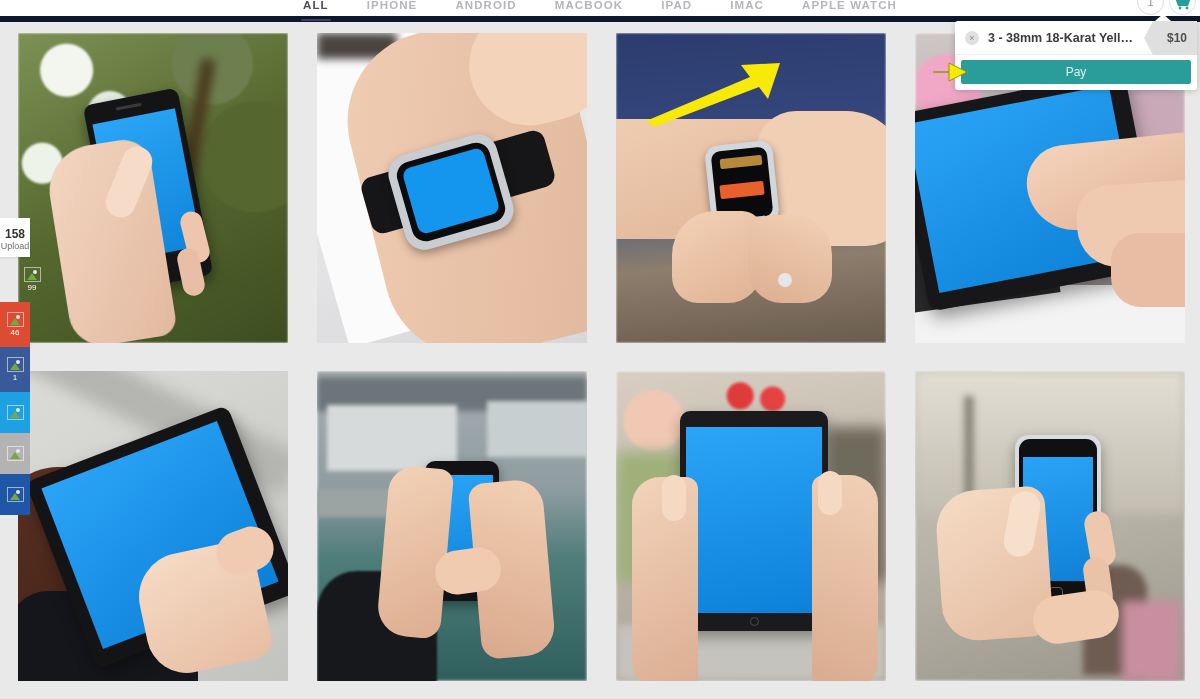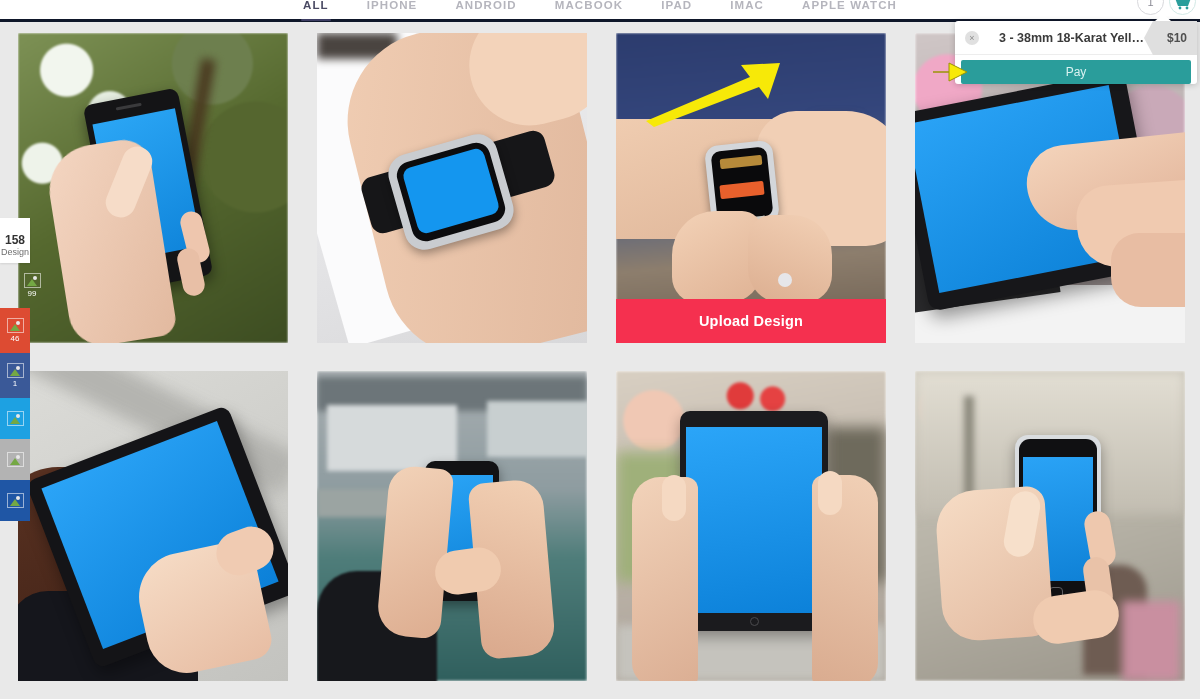--- a/index.html
+++ b/index.html
@@ -8,21 +8,21 @@
     overflow: hidden;
     background: #e8e8e8;
     font-family: "Liberation Sans", sans-serif;
   }
   #app { position: relative; width: 1200px; height: 699px; background: #e9e9e9; }
 
   
   .topnav {
     position: absolute; left: 0; top: 0; width: 1200px; height: 22px;
     background: #ffffff; z-index: 30;
-    border-bottom: 3px solid #0f172a;
+    border-bottom: 6px solid #0f172a;
   }
   .tabs {
     position: absolute; left: 0; top: -10px; width: 1200px;
     display: flex; justify-content: center; align-items: flex-start;
     gap: 34px; height: 32px;
   }
   .tab {
     font-size: 11.5px; letter-spacing: 1.1px; color: #b5b5bd;
     font-weight: 600; padding: 8px 2px 9px 2px; line-height: 14px;
     white-space: nowrap; cursor: pointer; position: relative;
@@ -68,49 +68,49 @@
     display: flex; align-items: center; height: 34px;
     padding: 0 0 0 10px; border-bottom: 1px solid #ededed;
   }
   .co-remove {
     width: 14px; height: 14px; border-radius: 50%; background: #e0e0e0;
     color: #8d8d8d; font-size: 9px; line-height: 14px; text-align: center;
     flex: 0 0 auto; cursor: pointer;
   }
   .co-title {
     flex: 1 1 auto; font-size: 12.5px; color: #3b3b3b; font-weight: 700;
-    padding-left: 20px; white-space: nowrap; overflow: hidden;
+    padding-left: 9px; white-space: nowrap; overflow: hidden;
   }
   .co-price {
     flex: 0 0 auto; background: #dfdfdf; color: #4f4f4f;
     font-size: 12px; font-weight: 700; height: 34px; line-height: 34px;
     padding: 0 10px 0 14px; position: relative;
   }
   .co-price::before {
     content: ""; position: absolute; left: -9px; top: 0;
     border-top: 17px solid transparent; border-bottom: 17px solid transparent;
     border-right: 9px solid #dfdfdf;
   }
-  .co-pay-wrap { padding: 5px 6px 0 6px; }
+  .co-pay-wrap { padding: 5px 6px 6px 6px; }
   .co-pay {
     display: block; width: 100%; height: 24px; line-height: 24px;
     background: #2a9d9b; color: #d9f2f1; border: none; border-radius: 2px;
     font-size: 12px; text-align: center; cursor: pointer;
     font-family: "Liberation Sans", sans-serif;
   }
 
   
   .arrow-pay { position: absolute; left: -22px; top: 38px; z-index: 60; }
 
   
   .share-rail {
     position: absolute; left: 0; top: 218px; width: 30px; z-index: 25;
   }
   .share-head {
-    background: #fff; text-align: center; padding: 16px 0 5px 0;
+    background: #fff; text-align: center; padding: 10px 0 5px 0;
     box-shadow: 0 1px 2px rgba(0,0,0,.10);
   }
   .share-num { font-size: 12px; font-weight: 700; color: #333; line-height: 13px; }
   .share-lbl { font-size: 9px; color: #6e6e6e; line-height: 11px; }
   .share-btn {
     position: relative; height: 41px; display: flex; flex-direction: column;
     align-items: center; justify-content: center; cursor: pointer;
   }
   .share-btn.tall { height: 45px; }
   .brokenimg {
@@ -215,21 +215,21 @@
     <div class="arrow-pay">
       <svg width="60" height="26" viewBox="0 0 60 26" aria-hidden="true">
         <polygon points="0,13 16,13 16,4 34,13 16,22 16,13" fill="#f7e908" stroke="#9a9406" stroke-width="1"></polygon>
       </svg>
     </div>
   </div>
 
   <div class="share-rail">
     <div class="share-head">
       <div class="share-num">158</div>
-      <div class="share-lbl">Design</div>
+      <div class="share-lbl">Upload</div>
     </div>
     <div id="share-buttons">
         <div class="share-btn tall" style="background: rgb(197, 32, 38); margin-left: 32px;">
           <div class="brokenimg"></div>
           <div class="share-cnt">99</div>
         </div>
         <div class="share-btn tall" style="background: rgb(221, 75, 50);">
           <div class="brokenimg"></div>
           <div class="share-cnt">46</div>
         </div>
@@ -302,21 +302,20 @@
       <div style="position:absolute;left:104px;top:124px;width:42px;height:10px;background:#f0b54a;border-radius:2px;transform:rotate(-6deg);opacity:.75"></div>
       <div style="position:absolute;left:102px;top:185px;width:50px;height:60px;background:#cfcdc6;transform:rotate(-6deg)"></div>
 
       <div style="position:absolute;left:56px;top:178px;width:90px;height:92px;background:linear-gradient(150deg,#f3d2b7,#dfb294);border-radius:44px 20px 34px 26px"></div>
       <div style="position:absolute;left:132px;top:182px;width:84px;height:88px;background:linear-gradient(200deg,#f2d0b5,#dcae90);border-radius:24px 40px 28px 34px"></div>
       <div style="position:absolute;left:162px;top:240px;width:14px;height:14px;background:#e6e6ea;border-radius:50%"></div>
         </div>
         <div class="arrow-psd"><svg width="150" height="66" viewBox="0 0 150 66" aria-hidden="true">
             <polygon points="0,60 104,16 95,4 134,2 122,38 113,26 8,66" fill="#f7e908"></polygon>
           </svg></div>
-        <div class="upload-bar">Upload Design</div>
       </div>
       <div class="card">
         <div class="photo">
       <div style="position:absolute;inset:0;background:
         radial-gradient(circle at 12% 18%, #f0a8c6 0 34px, transparent 35px),
         radial-gradient(circle at 60% 12%, #f6bcd4 0 26px, transparent 27px),
         radial-gradient(circle at 88% 30%, #c9a9b8 0 40px, transparent 41px),
         linear-gradient(170deg,#cfc6c6 0%,#b2a8a8 55%,#8e8585 100%);filter:blur(1.6px)"></div>
       <div style="position:absolute;left:0;bottom:0;width:100%;height:58px;background:#f3f3f3"></div>
       <div style="position:absolute;left:-10px;bottom:40px;width:150px;height:90px;background:#2a2a2c;transform:rotate(-8deg)"></div>

